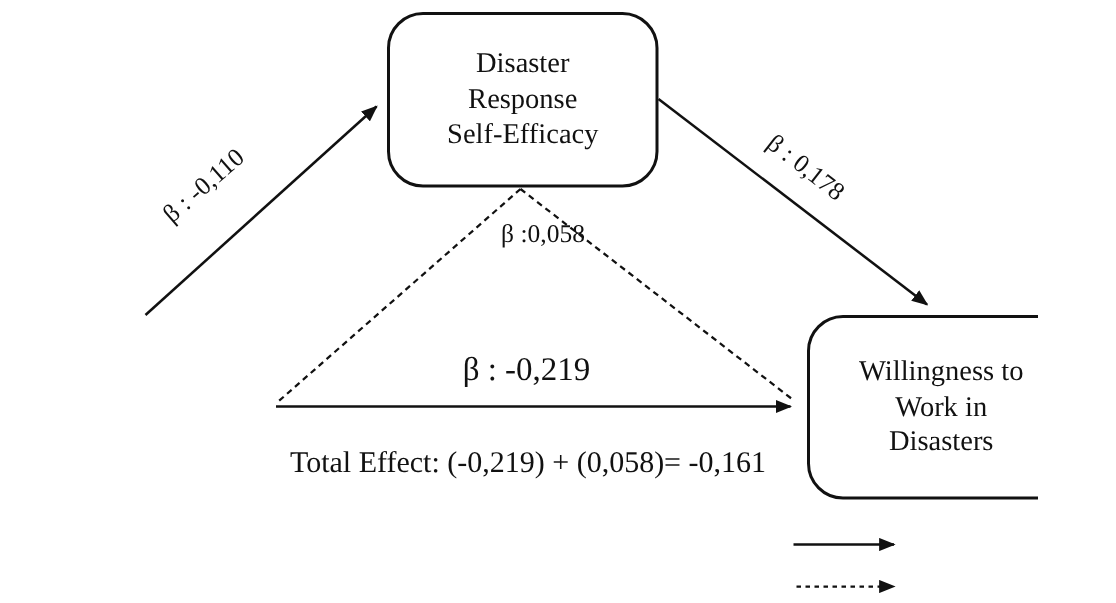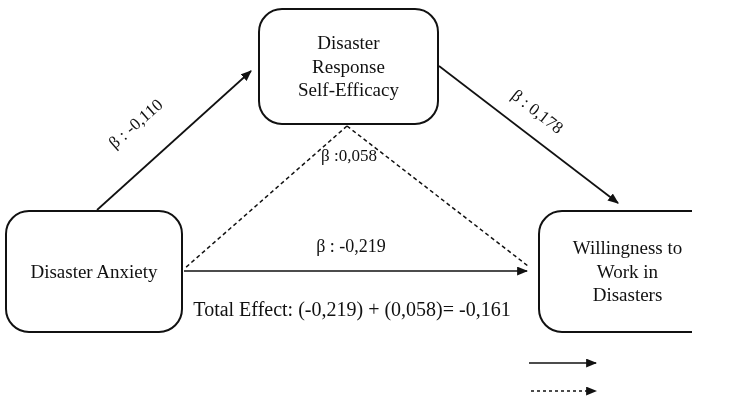--- a/index.html
+++ b/index.html
@@ -48,26 +48,26 @@
   }
   #label-path-a {
     left: 136px; top: 124px;
     transform: translate(-50%, -50%) rotate(-41deg);
   }
   #label-path-b {
     left: 537px; top: 112px;
     transform: translate(-50%, -50%) rotate(38deg);
   }
   #label-indirect {
-    left: 349px; top: 156px;
+    left: 362px; top: 156px;
     transform: translate(-50%, -50%);
   }
   #label-direct {
     left: 351px; top: 246px;
-    font-size: 18px;
+    font-size: 22px;
     transform: translate(-50%, -50%);
   }
   #label-total {
     left: 352px; top: 309px;
     font-size: 20px;
     transform: translate(-50%, -50%);
   }
   .legend-label {
     position: absolute;
     left: 627px;
@@ -101,21 +101,20 @@
     <line x1="184" y1="271" x2="527" y2="271" stroke="#111111" stroke-width="1.7" marker-end="url(#arrowhead)"></line>
 
     <line x1="529" y1="363" x2="596" y2="363" stroke="#111111" stroke-width="1.7" marker-end="url(#arrowhead)"></line>
     <line x1="531" y1="391" x2="596" y2="391" stroke="#111111" stroke-width="1.5" stroke-dasharray="3 3" marker-end="url(#arrowhead)"></line>
   </svg>
 
   <div class="node" id="node-mediator">Disaster
 Response
 Self-Efficacy</div>
 
-  <div class="node" id="node-predictor">Disaster Anxiety</div>
 
   <div class="node" id="node-outcome">Willingness to
 Work in
 Disasters</div>
 
   <div class="path-label" id="label-path-a">β : -0,110</div>
 
   <div class="path-label" id="label-path-b">β : 0,178</div>
 
   <div class="path-label" id="label-indirect">β :0,058</div>

